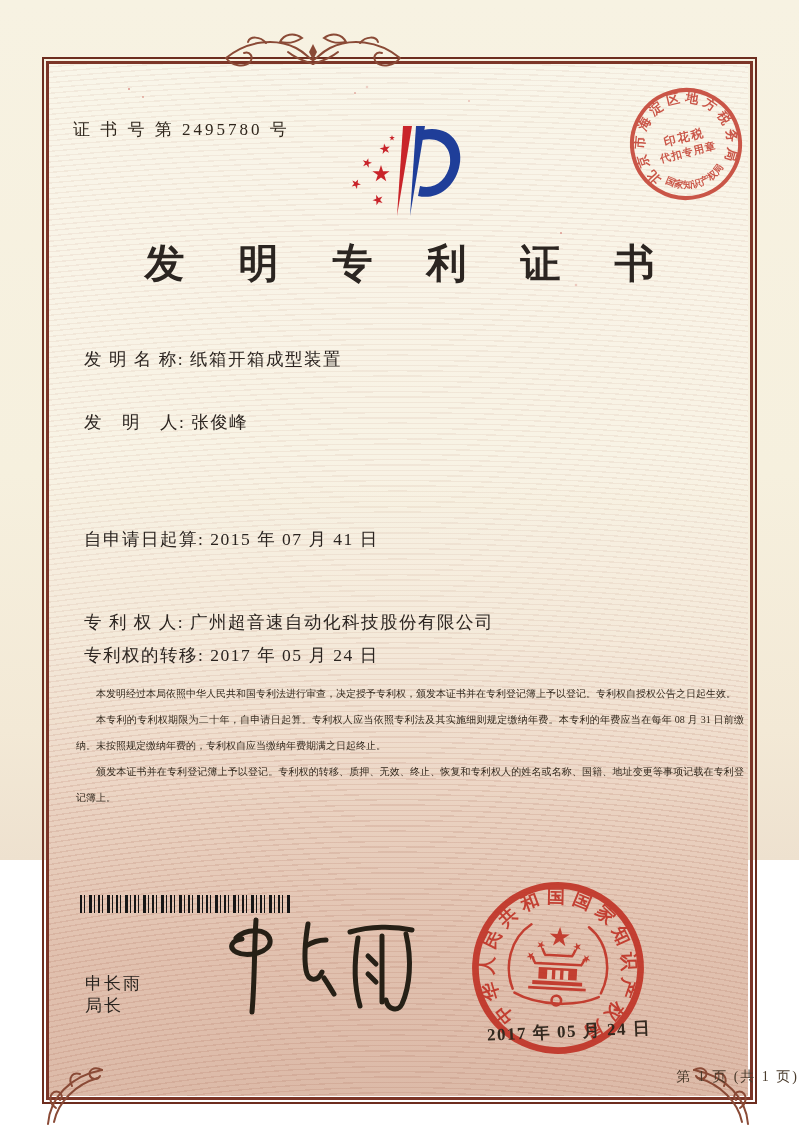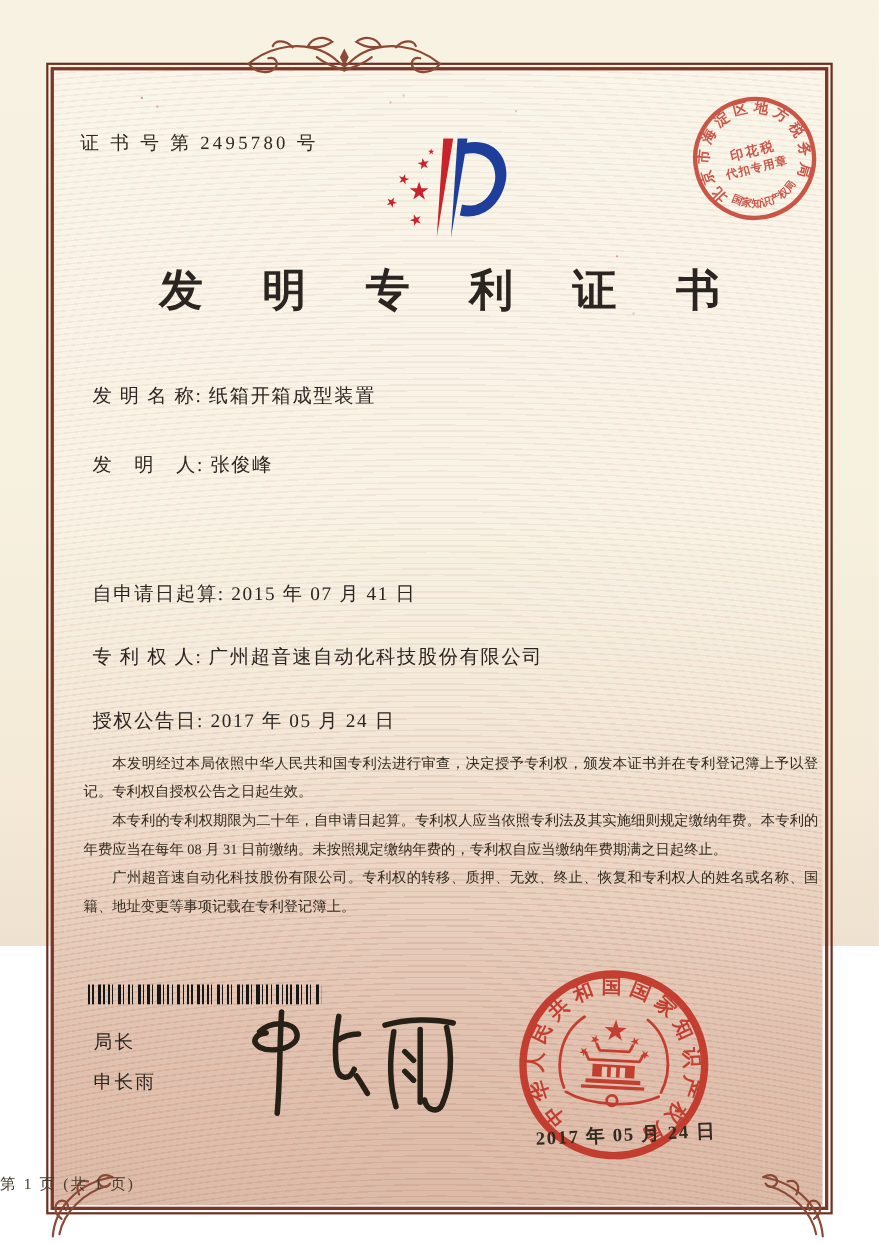--- a/index.html
+++ b/index.html
@@ -20,35 +20,35 @@
   .frame::after{content:"";position:absolute;inset:2px;border:3px solid #7c3527;}
   .orn{position:absolute;z-index:3;}
   .cert-no{position:absolute;left:73px;top:118px;z-index:4;font-size:17px;
            letter-spacing:3px;color:#2f261c;}
   .logo{position:absolute;left:335px;top:106px;z-index:4;}
   .title{position:absolute;left:0;top:236px;width:799px;text-align:center;z-index:4;
          font-size:40px;font-weight:bold;letter-spacing:22px;margin-left:11px;color:#2b2521;}
   .field{position:absolute;left:84px;z-index:4;font-size:17.5px;letter-spacing:1.5px;
          color:#2b2420;white-space:nowrap;}
   .paras{position:absolute;left:76px;top:681px;width:668px;z-index:4;
-         font-size:13px;line-height:26px;color:#33291e;text-align:justify;}
+         font-size:10px;line-height:26px;color:#33291e;text-align:justify;}
   .paras p{margin:0;text-indent:2em;word-break:break-all;}
   .barcode{position:absolute;left:80px;top:895px;width:212px;height:18px;z-index:4;
          background:repeating-linear-gradient(90deg,
             #161616 0 2px,rgba(0,0,0,0) 2px 4px,
             #161616 4px 5px,rgba(0,0,0,0) 5px 9px,
             #161616 9px 12px,rgba(0,0,0,0) 12px 14px,
             #161616 14px 15px,rgba(0,0,0,0) 15px 18px);}
   .signer{position:absolute;left:85px;z-index:4;font-size:17px;letter-spacing:2px;
           color:#2a2520;font-family:"Liberation Sans","DejaVu Sans",sans-serif;}
   .sig{position:absolute;left:212px;top:912px;z-index:5;}
   .seal{position:absolute;left:462px;top:872px;z-index:4;transform:rotate(3deg);}
   .seal-date{position:absolute;left:487px;top:1020px;z-index:6;font-size:17px;
              font-weight:bold;letter-spacing:1.5px;color:#33291f;transform:rotate(-2.5deg);}
-  .footer{position:absolute;left:0;top:1068px;width:799px;text-align:left;z-index:4;
+  .footer{position:absolute;left:0;top:1068px;width:799px;text-align:right;z-index:4;
           font-size:14px;letter-spacing:2px;color:#4a3b2c;}
   .tax-stamp{position:absolute;left:620px;top:78px;z-index:4;transform:rotate(-14deg);opacity:.85;}
   .specks{position:absolute;left:128px;top:88px;width:2px;height:2px;z-index:2;
           background:rgba(195,70,64,.55);border-radius:50%;
           box-shadow:14px 8px 0 rgba(195,70,64,.45), 226px 4px 0 rgba(195,70,64,.4),
             238px -2px 1px rgba(195,70,64,.35), 432px 144px 0 rgba(195,70,64,.5),
             447px 196px 1px rgba(195,70,64,.4), 340px 12px 0 rgba(195,70,64,.3);}
 </style>
 </head>
 <body>
@@ -115,36 +115,36 @@
 
   <div class="field" style="top:347px;">
     <span>发 明 名 称: </span><span>纸箱开箱成型装置</span>
   </div>
   <div class="field" style="top:410px;">
     <span>发　明　人: </span><span>张俊峰</span>
   </div>
   <div class="field" style="top:527px;">
     <span>自申请日起算: </span><span>2015 年 07 月 41 日</span>
   </div>
-  <div class="field" style="top:585px;">
+  <div class="field" style="top:610px;">
     <span>专 利 权 人: </span><span>广州超音速自动化科技股份有限公司</span>
   </div>
   <div class="field" style="top:643px;">
-    <span>授权公告日: </span><span>2017 年 05 月 24 日</span>
+    <span>专利权的转移: </span><span>2017 年 05 月 24 日</span>
   </div>
 
   <div class="paras">
     <p>本发明经过本局依照中华人民共和国专利法进行审查，决定授予专利权，颁发本证书并在专利登记簿上予以登记。专利权自授权公告之日起生效。</p>
     <p>本专利的专利权期限为二十年，自申请日起算。专利权人应当依照专利法及其实施细则规定缴纳年费。本专利的年费应当在每年 08 月 31 日前缴纳。未按照规定缴纳年费的，专利权自应当缴纳年费期满之日起终止。</p>
-    <p>广州超音速自动化科技股份有限公司。专利权的转移、质押、无效、终止、恢复和专利权人的姓名或名称、国籍、地址变更等事项记载在专利登记簿上。</p>
+    <p>颁发本证书并在专利登记簿上予以登记。专利权的转移、质押、无效、终止、恢复和专利权人的姓名或名称、国籍、地址变更等事项记载在专利登记簿上。</p>
   </div>
 
   <div class="barcode"></div>
 
-  <div class="signer" style="top:936px;">局长</div>
+  <div class="signer" style="top:994px;">局长</div>
   <div class="signer" style="top:972px;">申长雨</div>
 
   <svg class="sig" width="210" height="105" viewBox="0 0 210 105">
     <g stroke="#262016" fill="none" stroke-width="5" stroke-linecap="round" stroke-linejoin="round">
       <path d="M44,8 C42,36 43,66 40,100"></path>
       <path d="M24,26 C34,16 56,16 58,28 C60,40 36,46 24,40 C16,35 20,28 30,27"></path>
       <path d="M96,12 C93,30 92,46 94,58 C96,70 106,70 110,60"></path>
       <path d="M94,34 C100,30 108,28 114,28"></path>
       <path d="M112,66 C116,72 119,77 122,82"></path>
       <path d="M138,20 C158,14 182,14 200,18"></path>

